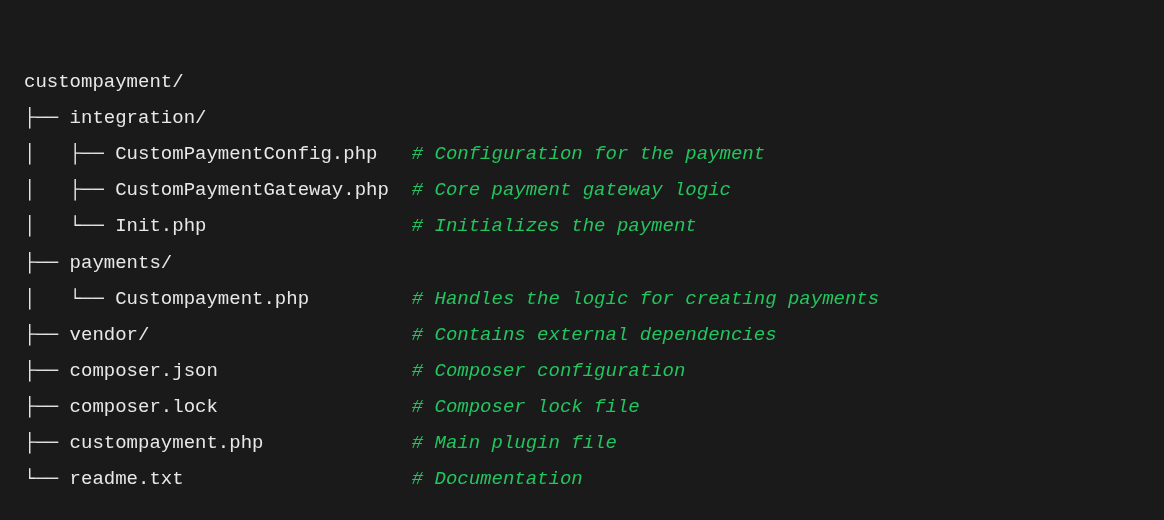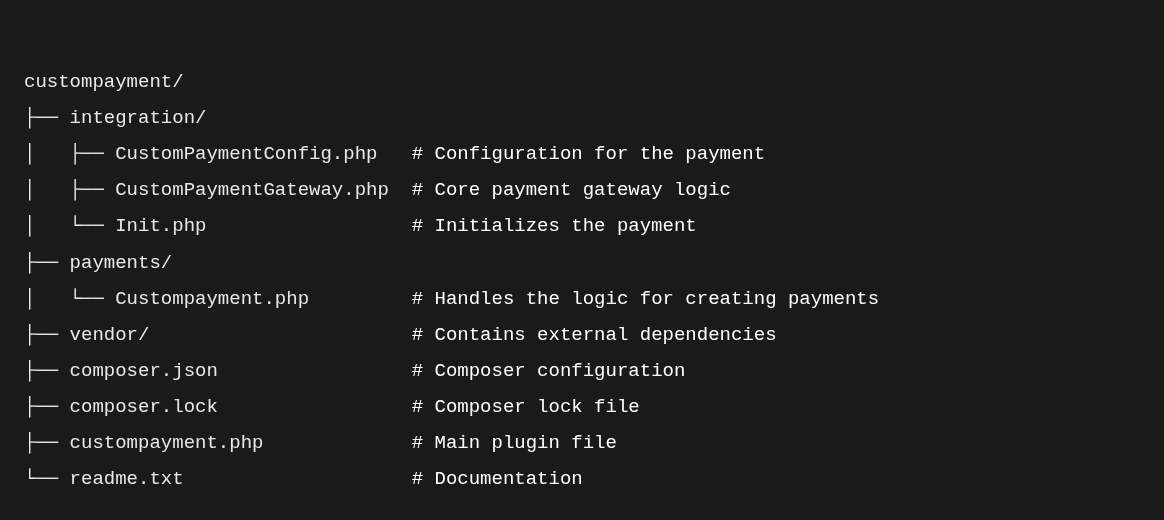--- a/index.html
+++ b/index.html
@@ -27,21 +27,22 @@
     .tree-prefix {
       flex-shrink: 0;
     }
     .tree-name {
       flex-shrink: 0;
     }
     .tree-spacer {
       flex-shrink: 0;
     }
     .tree-comment {
-      color: #ffffff;
+      color: #22c55e;
       flex-shrink: 0;
+      font-style: italic;
     }
   </style>
 </head>
 <body>
 
 <div class="tree-container" id="tree-root">
 <div class="tree-line"><span class="tree-prefix"></span><span class="tree-name">custompayment/</span></div><div class="tree-line"><span class="tree-prefix">├── </span><span class="tree-name">integration/</span></div><div class="tree-line"><span class="tree-prefix">│   ├── </span><span class="tree-name">CustomPaymentConfig.php</span><span class="tree-spacer">   </span><span class="tree-comment"># Configuration for the payment</span></div><div class="tree-line"><span class="tree-prefix">│   ├── </span><span class="tree-name">CustomPaymentGateway.php</span><span class="tree-spacer">  </span><span class="tree-comment"># Core payment gateway logic</span></div><div class="tree-line"><span class="tree-prefix">│   └── </span><span class="tree-name">Init.php</span><span class="tree-spacer">                  </span><span class="tree-comment"># Initializes the payment</span></div><div class="tree-line"><span class="tree-prefix">├── </span><span class="tree-name">payments/</span></div><div class="tree-line"><span class="tree-prefix">│   └── </span><span class="tree-name">Custompayment.php</span><span class="tree-spacer">         </span><span class="tree-comment"># Handles the logic for creating payments</span></div><div class="tree-line"><span class="tree-prefix">├── </span><span class="tree-name">vendor/</span><span class="tree-spacer">                       </span><span class="tree-comment"># Contains external dependencies</span></div><div class="tree-line"><span class="tree-prefix">├── </span><span class="tree-name">composer.json</span><span class="tree-spacer">                 </span><span class="tree-comment"># Composer configuration</span></div><div class="tree-line"><span class="tree-prefix">├── </span><span class="tree-name">composer.lock</span><span class="tree-spacer">                 </span><span class="tree-comment"># Composer lock file</span></div><div class="tree-line"><span class="tree-prefix">├── </span><span class="tree-name">custompayment.php</span><span class="tree-spacer">             </span><span class="tree-comment"># Main plugin file</span></div><div class="tree-line"><span class="tree-prefix">└── </span><span class="tree-name">readme.txt</span><span class="tree-spacer">                    </span><span class="tree-comment"># Documentation</span></div></div>
 
 </body></html>

